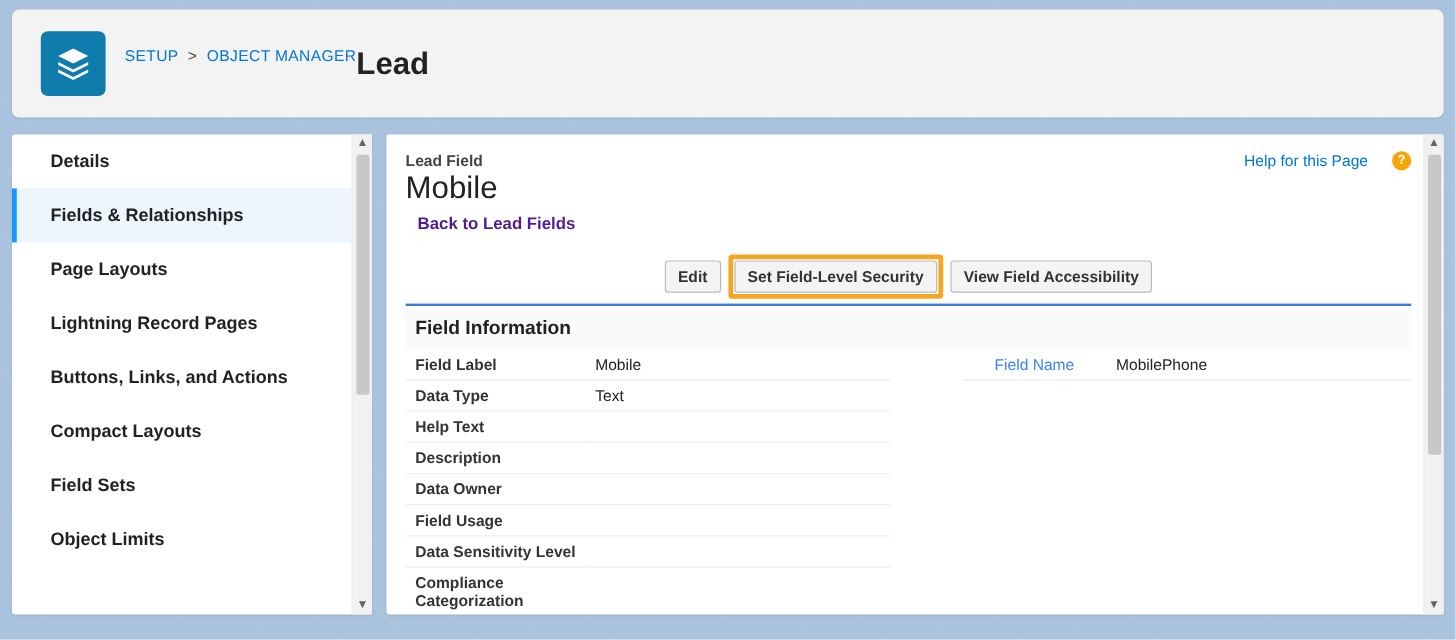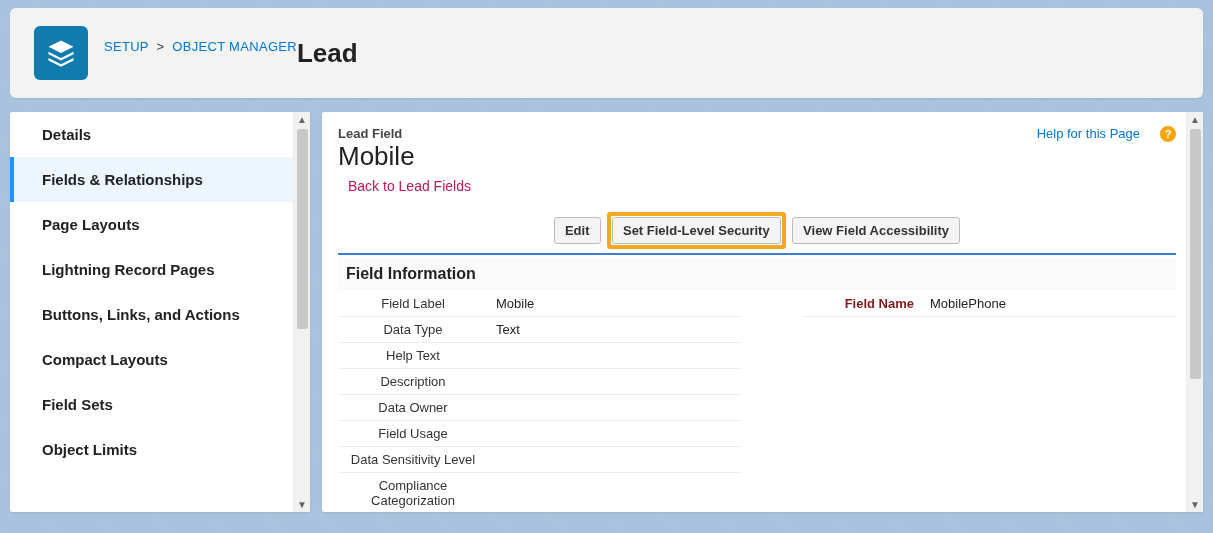--- a/index.html
+++ b/index.html
@@ -75,21 +75,21 @@
       background: #fff;
       border-radius: 2px;
       position: relative;
       box-shadow: 0 1px 2px rgba(0,0,0,0.08);
       display: flex;
     }
     .main { flex:1; padding: 14px 10px 0 16px; overflow: hidden;}
     .top-row { display: flex; justify-content: space-between; align-items: flex-start;}
     .field-header .eyebrow { font-size: 13px; font-weight: 700; color: #444; }
     .field-header .field-title { font-size: 26px; font-weight: 400; color: #222; }
-    .back-link { color: #be185d; font-size: 14px; display: inline-block; margin: 6px 16px 18px 10px; cursor: pointer;}
+    .back-link { color: #4c1d95; font-size: 14px; display: inline-block; margin: 6px 16px 18px 10px; cursor: pointer; font-weight: bold;}
     .help-link { color: #0176d3; font-size: 13px; display: flex; align-items: flex-start; gap: 20px; cursor:pointer;padding-left:12px;}
     .help-icon { width: 16px; height: 16px; background: #f6a609; border-radius: 50%; color: white; font-size: 11px; font-weight: 700; display: inline-flex; align-items: center; justify-content: center;}
     .btn-row { text-align: center; margin-bottom: 4px; white-space: nowrap;}
     .btn {
       display: inline-block;
       background: #f4f4f4;
       border: 1px solid #bbb;
       border-radius: 3px;
       padding: 5px 10px;
       font-size: 13px;
@@ -106,24 +106,24 @@
       border-radius: 3px;
       padding: 1px;
       margin: 0 1px;
       vertical-align: middle;
     }
     .btn-highlight .btn { margin: 0; }
     .section-divider { border-top: 2px solid #3b7dd8; margin-bottom: 2px;}
     .section-header { font-size: 16px; font-weight: 700; color: #222; background: #fafafa; padding: 8px 8px;}
     .detail-table { width: 100%; border-collapse: collapse; table-layout: fixed;}
     .detail-table td { padding: 5px 8px; border-bottom: 1px solid #eee; font-size: 13px; vertical-align: top;}
-    .detail-table td.lbl { width: 150px; text-align: center; font-weight: 400; color: #333; border-bottom: 1px solid #eee;}
+    .detail-table td.lbl { width: 150px; text-align: left; font-weight: 700; color: #333; border-bottom: 1px solid #eee;}
     .detail-table td.val { color: #222; }
     .detail-table td.spacer { width: 60px; border-bottom: none;}
-    .detail-table td.lbl2 { width: 120px; text-align: right; font-weight: 700; color: #7f1d1d;}
+    .detail-table td.lbl2 { width: 120px; text-align: center; font-weight: 400; color: #3b82f6;}
     .main-scrollbar-thumb { flex:0 0 250px; }
   </style>
 </head>
 <body>
 
 <div class="header-card">
   <div class="app-icon">
     <svg width="30" height="30" viewBox="0 0 24 24">
         <path d="M12 2 L22 7 L12 12 L2 7 Z M2 11 L12 16 L22 11 L22 13 L12 18 L2 13 Z M2 16 L12 21 L22 16 L22 18 L12 23 L2 18 Z"></path>
       </svg>

